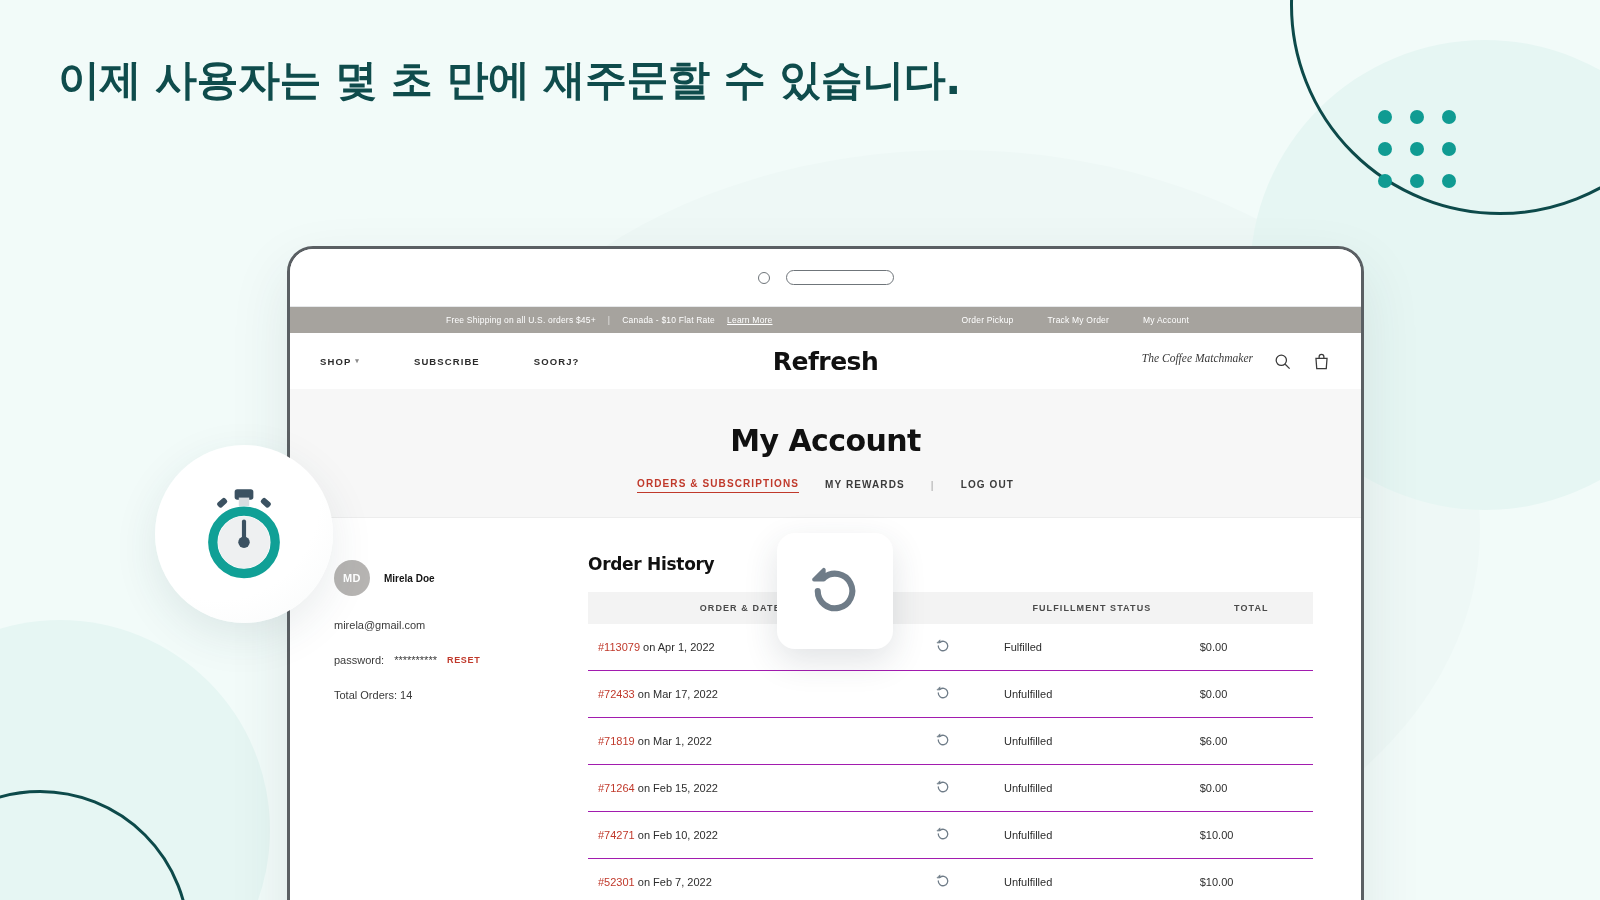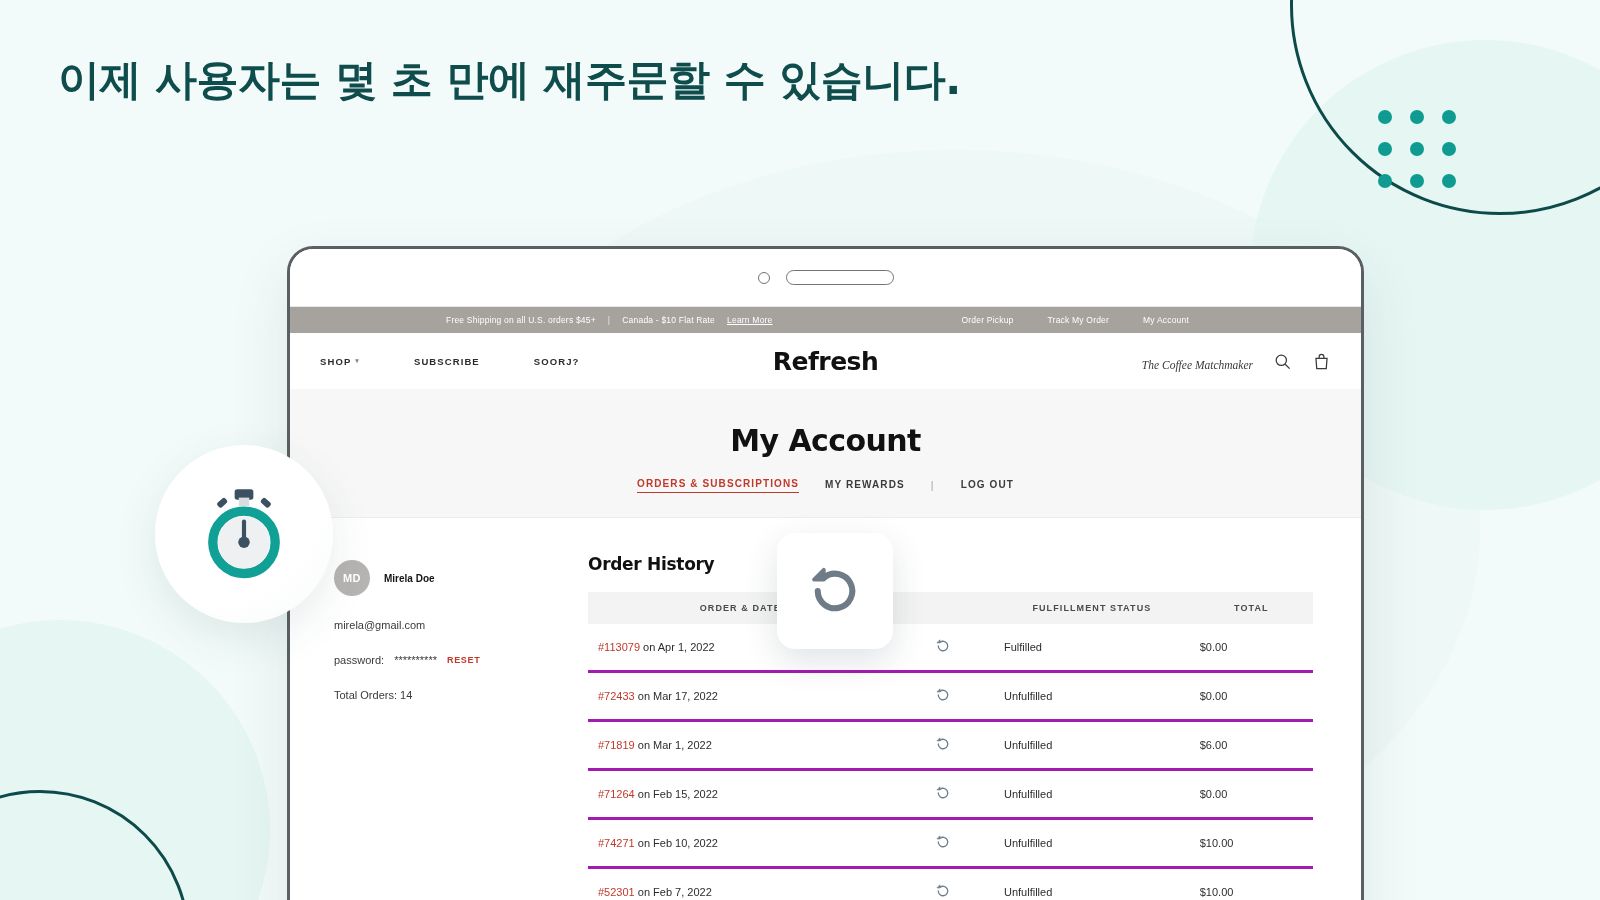--- a/index.html
+++ b/index.html
@@ -97,21 +97,21 @@
     font-size: 9.5px; font-weight: 700; letter-spacing: 1.1px;
     color: #2b2b2b; text-transform: uppercase;
     display: flex; align-items: center; gap: 4px;
   }
   .chev { font-size: 7px; color:#8a8a8a; }
   .brand {
     position:absolute; left: 50%; top: 50%; transform: translate(-50%,-50%);
     font-family: "DejaVu Sans", sans-serif;
     font-size: 25px; font-weight: 700; color:#111; letter-spacing: -0.5px;
   }
-  .nav-right { margin-left:auto; display:flex; align-items:flex-end; gap: 20px; }
+  .nav-right { margin-left:auto; display:flex; align-items:flex-start; gap: 20px; }
   .matchmaker {
     font-family:"Liberation Serif", serif; font-style: italic;
     font-size: 11.5px; color:#3a3a3a;
   }
   .icon-btn { width: 19px; height: 19px; color:#3a3a3a; }
   .icon-btn svg { width:100%; height:100%; display:block; }
 
   
   .acct-band {
     background: #f7f7f7; padding: 34px 0 24px;
@@ -150,21 +150,21 @@
     font-size: 17px; font-weight:700; color:#111; margin-bottom: 18px; letter-spacing:-0.3px;
   }
   table.orders { width: 100%; border-collapse: collapse; }
   table.orders th {
     background: #f3f3f3; text-align:center;
     font-size: 9px; font-weight:700; letter-spacing:1.1px; color:#4a4a4a;
     text-transform: uppercase; padding: 11px 10px;
   }
   table.orders td {
     padding: 14px 10px; font-size: 11px; color:#2d2d2d;
-    border-bottom: 3px solid #a21caf;
+    border-bottom: 1px solid #a21caf;
   }
   .col-order { width: 42%; }
   .col-reorder { width: 14%; text-align:center; }
   .col-status { width: 27%; }
   .col-total  { width: 17%; }
   td.col-reorder { text-align:center; }
   .ordnum { color:#c0392b; }
   .reorder-ic { width:16px; height:16px; display:inline-block; color:#6f7c88; }
   .reorder-ic svg { width:100%; height:100%; display:block; }
 

